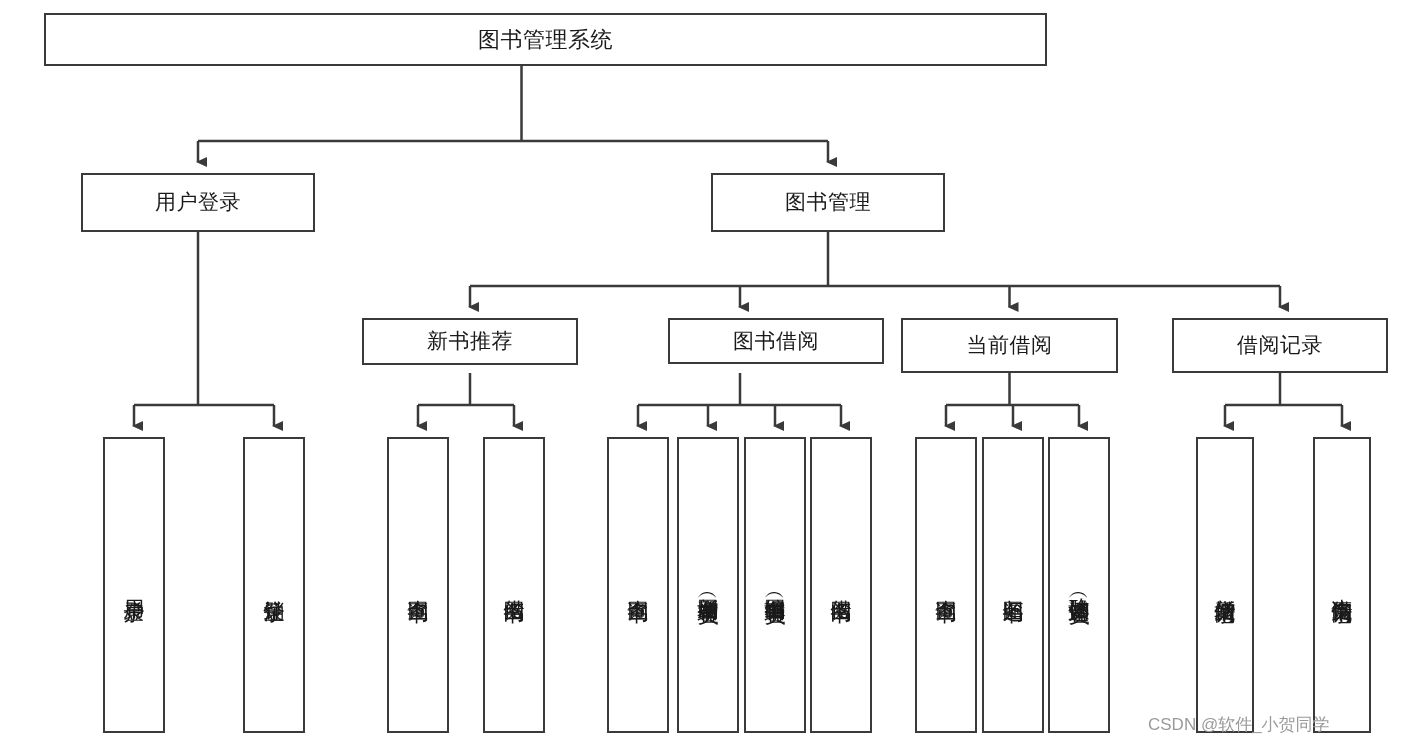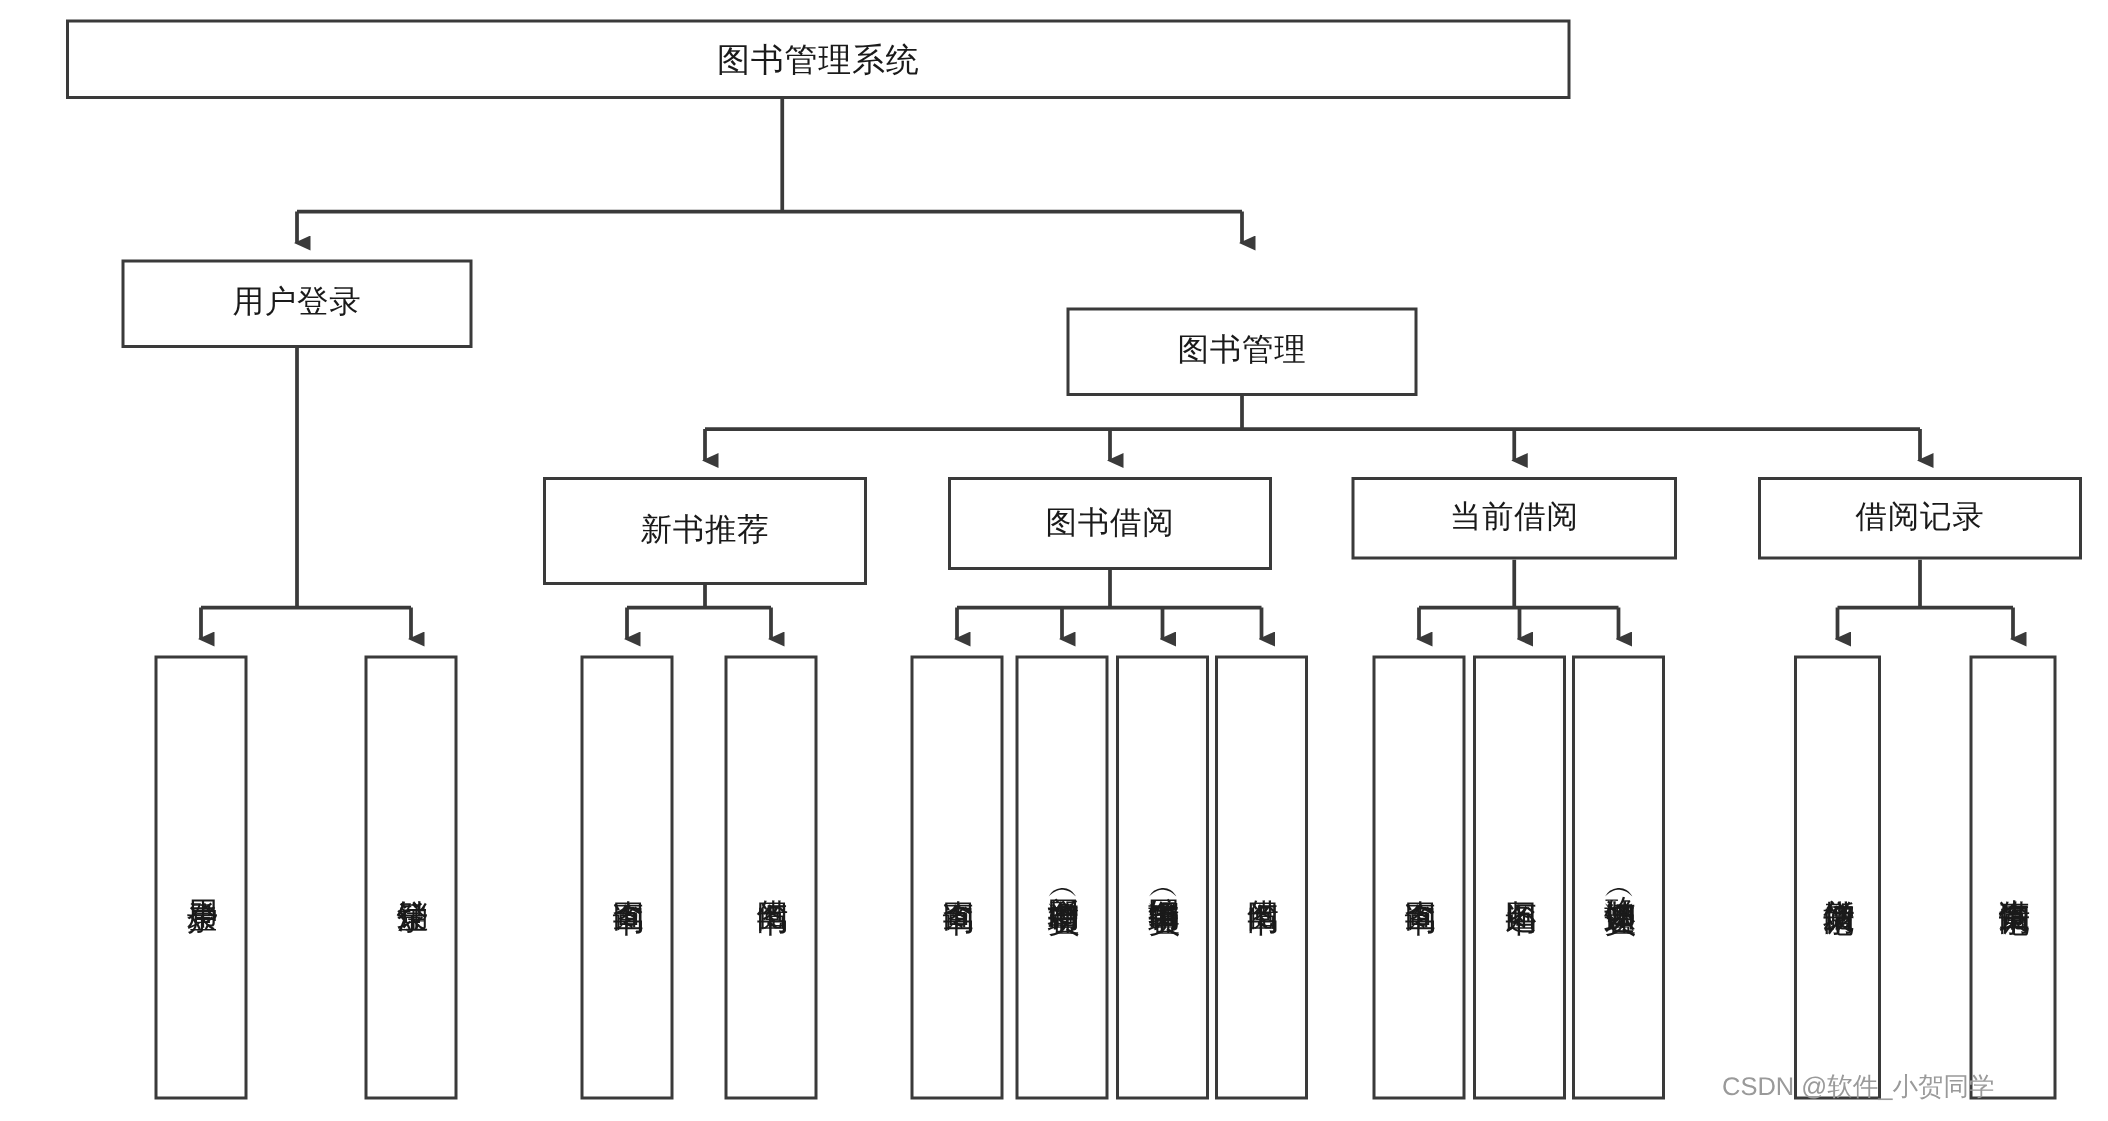--- a/index.html
+++ b/index.html
@@ -123,27 +123,27 @@
       </g>
   </svg>
 
   <div id="node-layer">
       <div class="node horiz root" style="left: 20px; top: 13px; width: 1003px; height: 53px; margin-left: 24px;">
         <span class="label">图书管理系统</span>
       </div>
       <div class="node horiz" style="left: 81px; top: 173px; width: 234px; height: 59px;">
         <span class="label">用户登录</span>
       </div>
-      <div class="node horiz" style="left: 711px; top: 173px; width: 234px; height: 59px; margin-top: 32px;">
+      <div class="node horiz" style="left: 711px; top: 173px; width: 234px; height: 59px;">
         <span class="label">图书管理</span>
       </div>
-      <div class="node horiz" style="left: 362px; top: 318px; width: 216px; height: 72px;">
+      <div class="node horiz" style="left: 362px; top: 318px; width: 216px; height: 47px;">
         <span class="label">新书推荐</span>
       </div>
-      <div class="node horiz" style="left: 632px; top: 318px; width: 216px; height: 62px;">
+      <div class="node horiz" style="left: 668px; top: 318px; width: 216px; height: 46px;">
         <span class="label">图书借阅</span>
       </div>
       <div class="node horiz" style="left: 901px; top: 318px; width: 217px; height: 55px;">
         <span class="label">当前借阅</span>
       </div>
       <div class="node horiz" style="left: 1172px; top: 318px; width: 216px; height: 55px;">
         <span class="label">借阅记录</span>
       </div>
       <div class="node vert" style="left: 103px; top: 437px; width: 62px; height: 296px;">
         <span class="label">用户登录</span>

